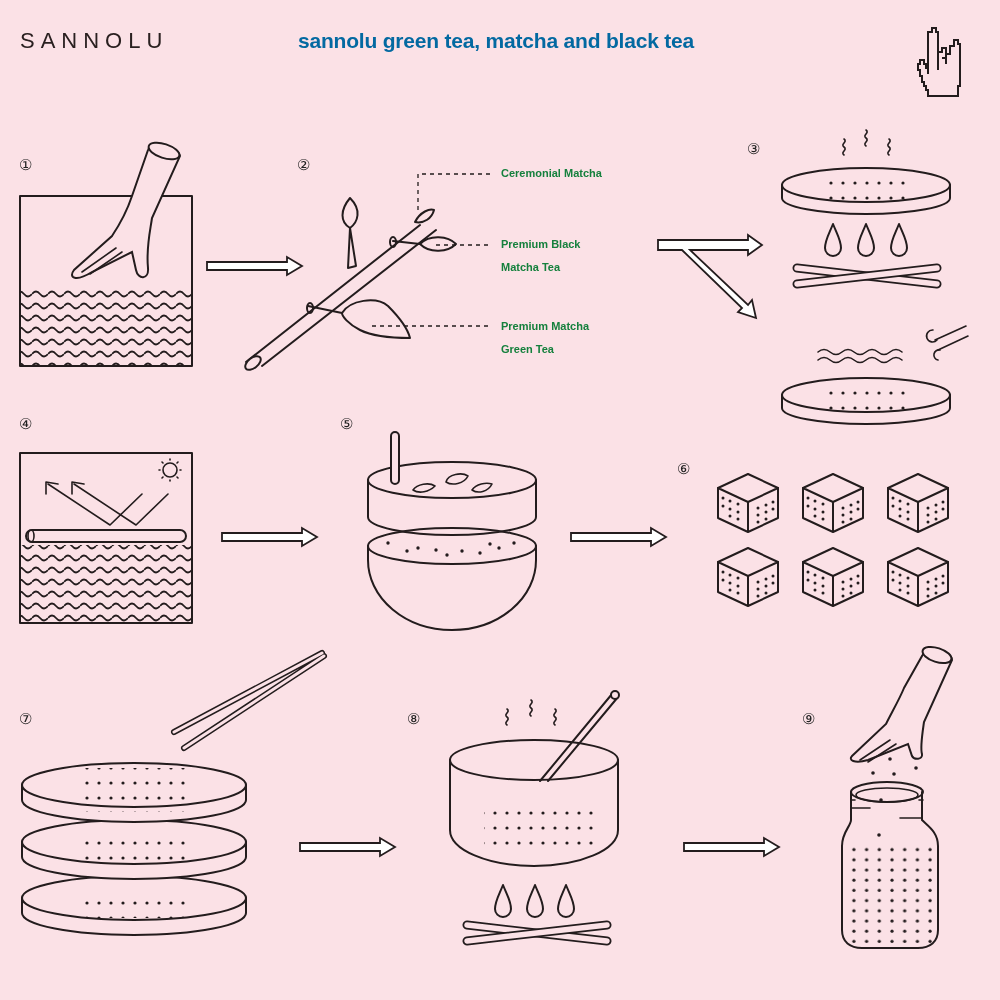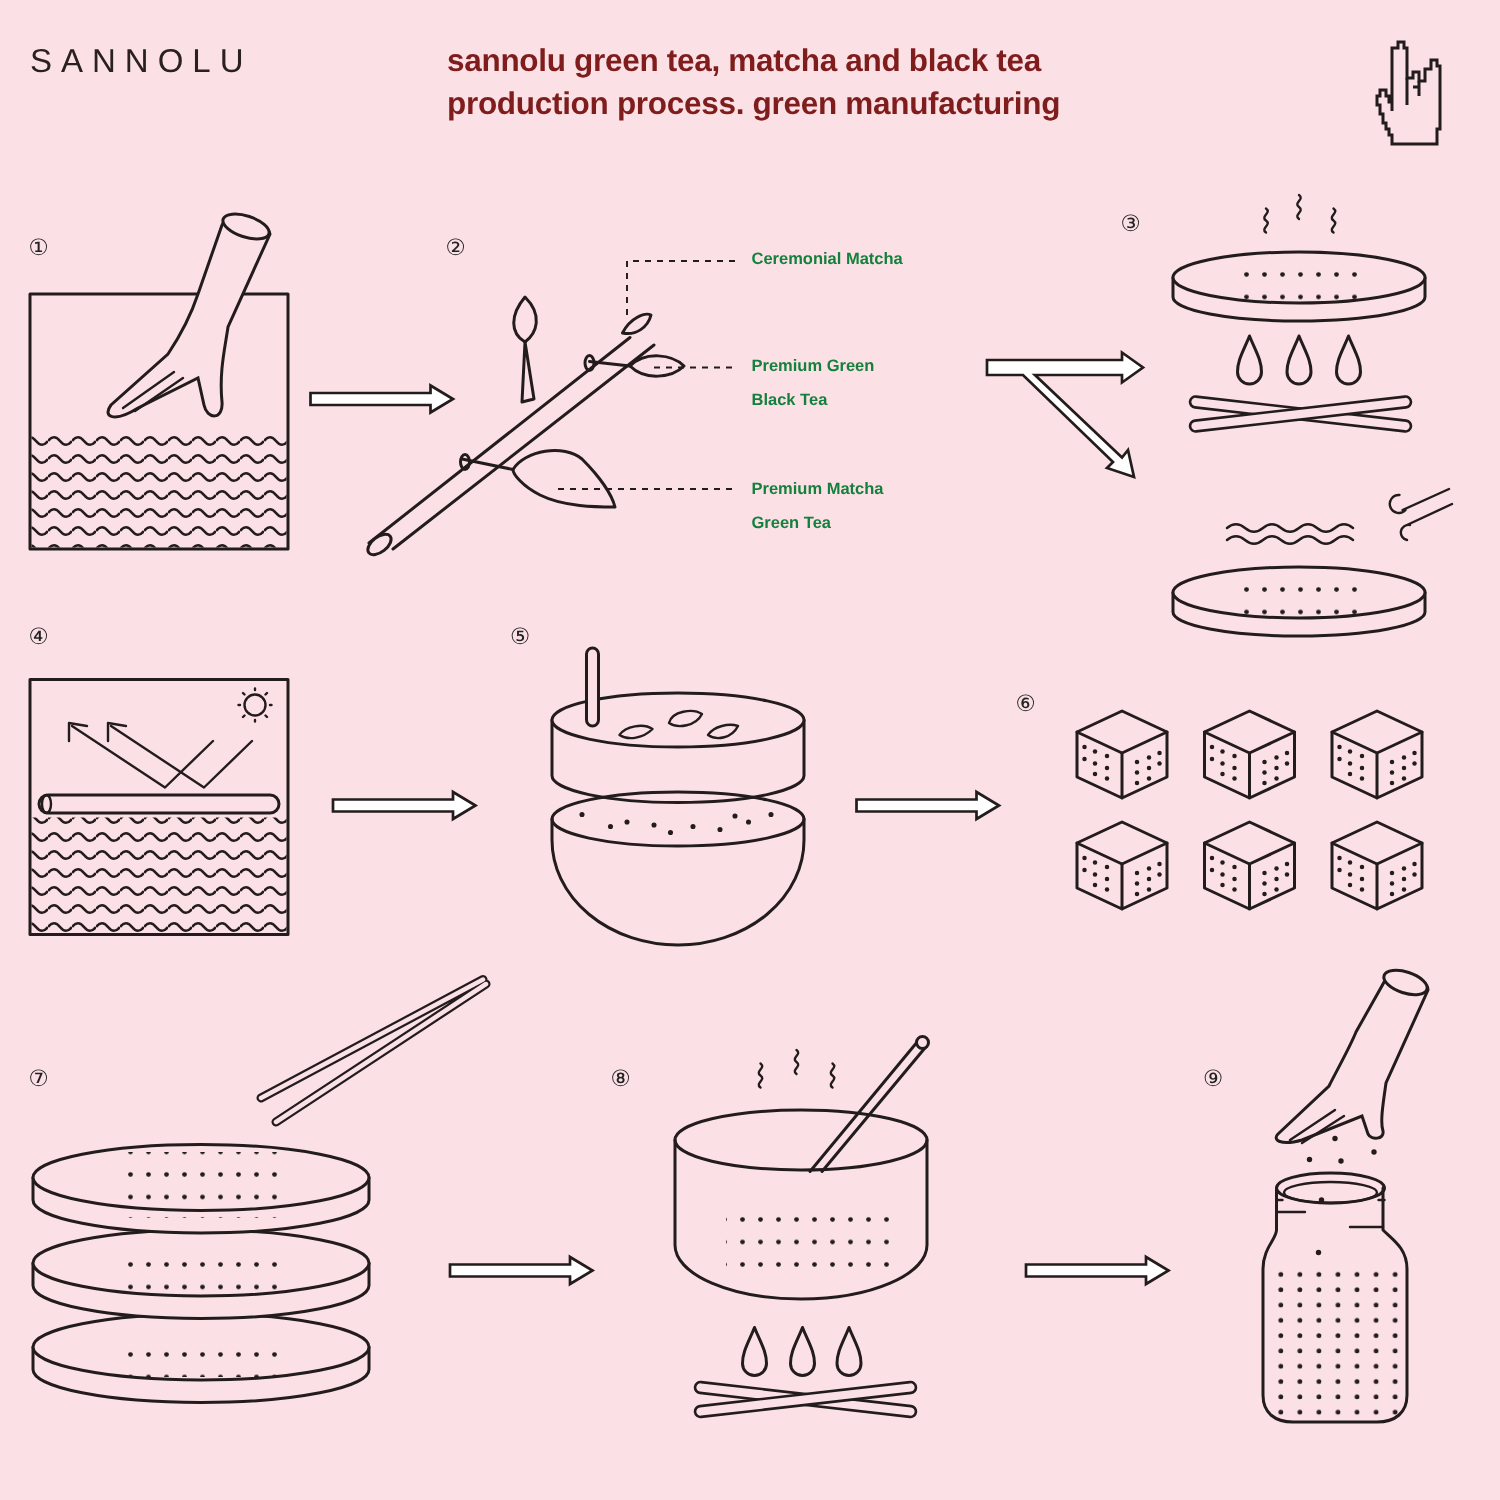--- a/index.html
+++ b/index.html
@@ -1,58 +1,57 @@
 <!DOCTYPE html>
 <html><head>
 <meta charset="utf-8">
 <style>
   html, body { margin:0; padding:0; }
   body { width:1000px; height:1000px; background:#fbe1e6; position:relative; overflow:hidden;
          font-family:"Liberation Sans", sans-serif; color:#1c1617; }
   .brand { position:absolute; left:20px; top:28px; font-size:22px; font-weight:400; letter-spacing:6px; color:#2a2020; }
-  .title { position:absolute; left:298px; top:26px; font-size:21px; font-weight:700; line-height:29px; color:#7f1d1d; letter-spacing:-0.2px; }
+  .title { position:absolute; left:298px; top:26px; font-size:21px; font-weight:700; line-height:29px; color:#0369a1; letter-spacing:-0.2px; }
   .cursor-icon { position:absolute; left:908px; top:24px; }
   .step-num { position:absolute; font-size:15px; font-weight:400; color:#222; }
   .label { position:absolute; font-size:11px; font-weight:700; line-height:23px; color:#15803d; }
   svg.art { position:absolute; left:0; top:0; }
   .stroke { fill:none; stroke:#231c1d; stroke-width:2; stroke-linecap:round; stroke-linejoin:round; }
   .thin { fill:none; stroke:#231c1d; stroke-width:1.6; stroke-linecap:round; stroke-linejoin:round; }
   .dash { fill:none; stroke:#231c1d; stroke-width:1.3; stroke-dasharray:4 4; }
   .arrow { fill:#ffffff; stroke:#231c1d; stroke-width:1.8; stroke-linejoin:miter; }
   .pink { fill:#fbe1e6; stroke:#231c1d; stroke-width:2; }
   .dot { fill:#231c1d; }
 </style>
 </head>
 <body>
 
 <div class="brand">SANNOLU</div>
 <div class="title">
   <div>sannolu green tea, matcha and black tea</div>
-  <div>production process. green manufacturing</div>
 </div>
 
 <svg class="cursor-icon" width="62" height="80" viewBox="0 0 62 80">
   <path class="thin" style="stroke-width:2;stroke-linecap:butt;stroke-linejoin:miter" d="M20 50 V8 h4 V4 h4 V8 h2 V28 h4 V24 h4 V30 h4 V22 h4 V16 h4 V20 h2 V62 h-2 V72 H20 V66 h-2 V62 h-2 V58 h-2 V52 h-2 V46 h-2 V40 h2 V36 h4 V40 h2 V44 h2 V50"></path>
   <path class="thin" style="stroke-width:2;stroke-linecap:butt" d="M30 28 V46 M38 30 V40 M34 34 H38"></path>
 </svg>
 
 <div class="step-num" style="left:19px;top:156px">①</div>
 <div class="step-num" style="left:297px;top:156px">②</div>
 <div class="step-num" style="left:747px;top:140px">③</div>
 <div class="step-num" style="left:19px;top:415px">④</div>
 <div class="step-num" style="left:340px;top:415px">⑤</div>
 <div class="step-num" style="left:677px;top:460px">⑥</div>
 <div class="step-num" style="left:19px;top:710px">⑦</div>
 <div class="step-num" style="left:407px;top:710px">⑧</div>
 <div class="step-num" style="left:802px;top:710px">⑨</div>
 
 <div class="label" style="left:501px;top:162px">Ceremonial Matcha</div>
 <div class="label" style="left:501px;top:233px">
-  <div>Premium Green</div>
-  <div>Black Tea</div>
+  <div>Premium Black</div>
+  <div>Matcha Tea</div>
 </div>
 <div class="label" style="left:501px;top:315px">
   <div>Premium Matcha</div>
   <div>Green Tea</div>
 </div>
 
 <svg class="art" width="1000" height="1000" viewBox="0 0 1000 1000">
   <defs>
     <pattern id="waves" x="0" y="0" width="16" height="12" patternUnits="userSpaceOnUse">
       <path d="M0 6 Q4 1 8 6 T16 6" fill="none" stroke="#231c1d" stroke-width="1.8"></path>

